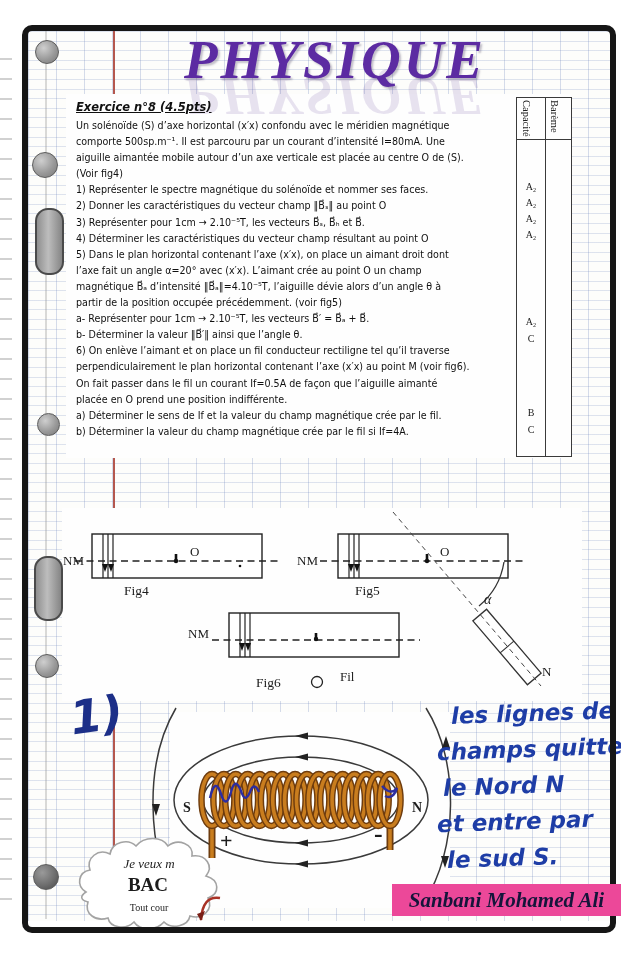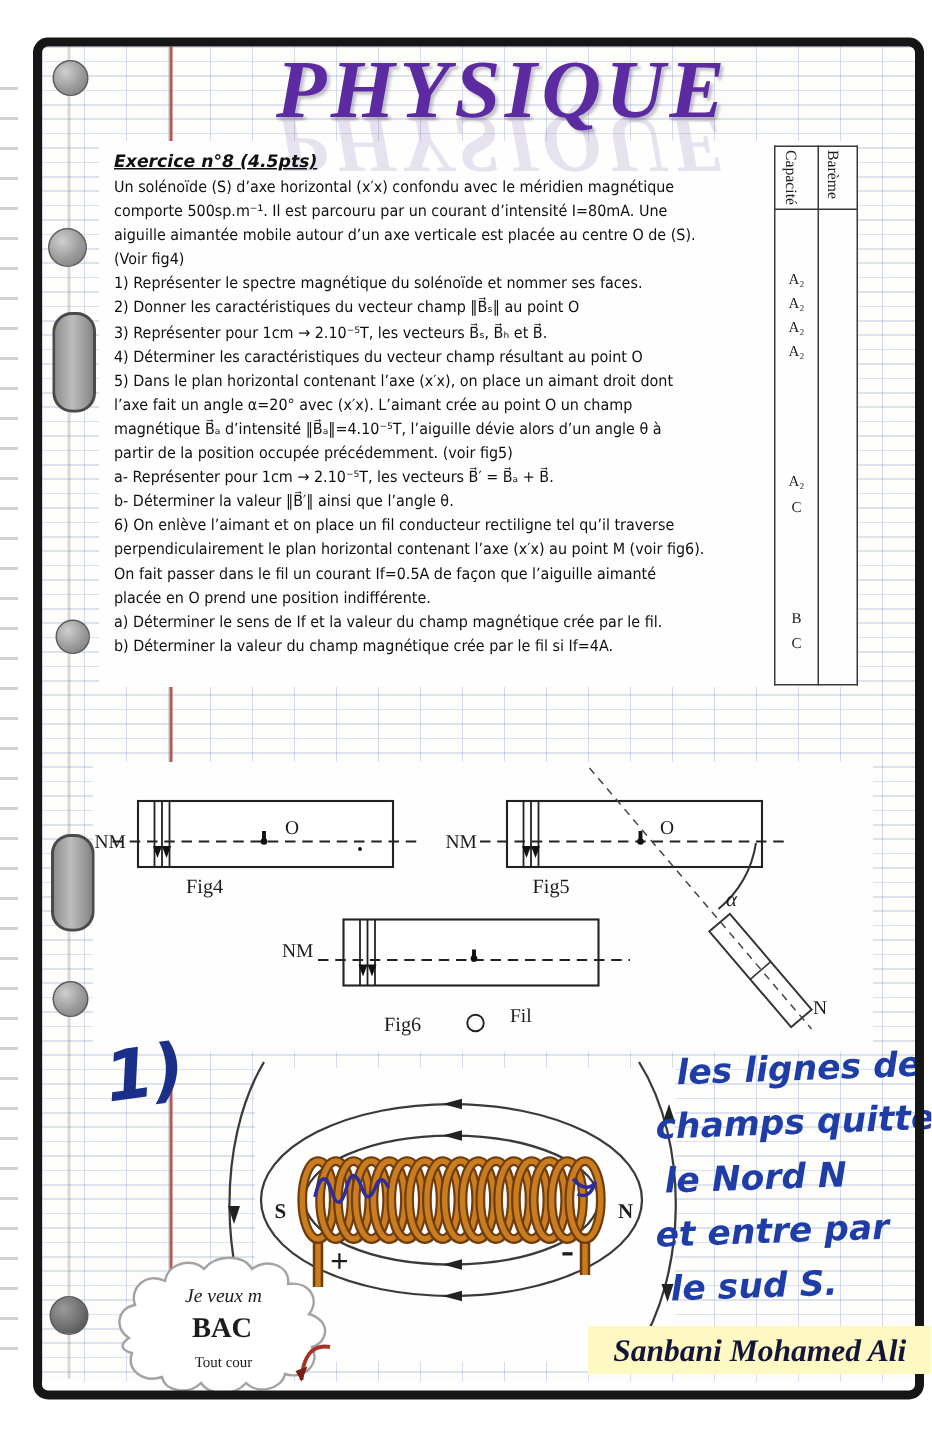--- a/index.html
+++ b/index.html
@@ -57,21 +57,21 @@
   .hw-number{position:absolute;left:70px;top:688px;z-index:11;font-style:italic;font-weight:bold;
     font-size:46px;color:#1c2f88;transform:rotate(-8deg);}
   .hw-note{position:absolute;left:437px;top:700px;width:180px;z-index:11;}
   .hw-line{font-style:italic;font-size:23px;line-height:27px;margin-bottom:9px;color:#1e3da6;
     transform:rotate(-2deg);white-space:nowrap;font-weight:bold;}
   .hw-line:nth-child(1){margin-left:14px;}
   .hw-line:nth-child(3){margin-left:6px;}
   .hw-line:nth-child(5){margin-left:10px;}
 
   
-  .signature{position:absolute;left:392px;top:884px;width:229px;height:32px;background:#fef9c3;
+  .signature{position:absolute;left:392px;top:884px;width:229px;height:32px;background:#ec4899;
     z-index:50;display:flex;align-items:center;justify-content:center;}
   .signature span{font-family:"Liberation Serif",serif;font-style:italic;font-weight:bold;
     font-size:21px;color:#15153a;white-space:nowrap;}
 </style>
 </head>
 <body>
 
 <div id="stage">
 
   <div class="edge-ticks"></div>

